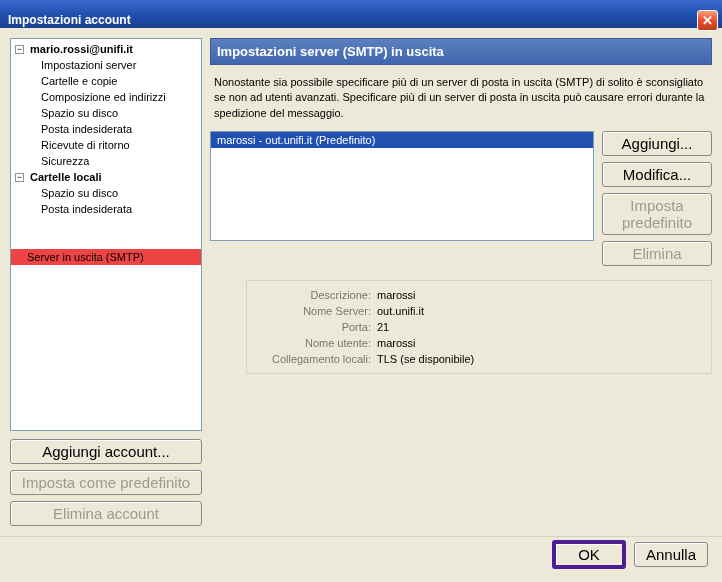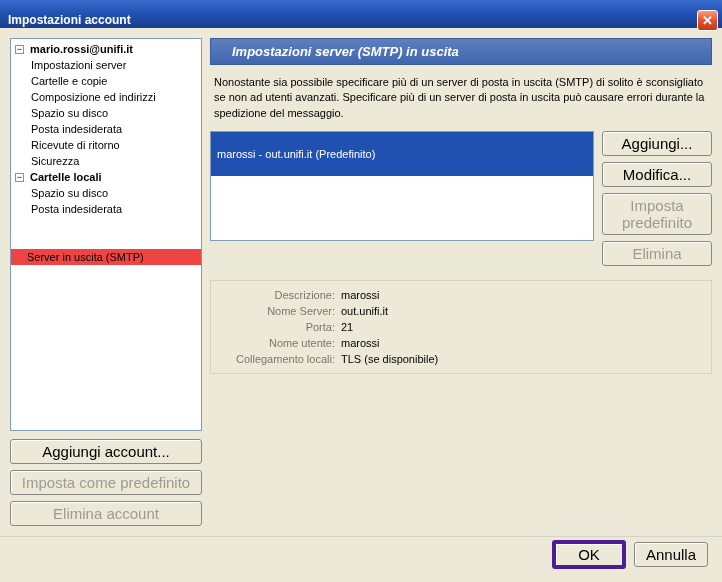--- a/index.html
+++ b/index.html
@@ -56,21 +56,21 @@
   padding: 2px 0;
 }
 .tree-node {
   padding: 2px 4px 2px 6px;
   white-space: nowrap;
   cursor: pointer;
   display: flex;
   align-items: center;
   gap: 2px;
 }
-.tree-node.child { padding-left: 20px; }
+.tree-node.child { padding-left: 30px; }
 .tree-node.root { font-weight: bold; padding-left: 4px; }
 .tree-node.selected { background: #ef4444; margin-top: 32px; }
 .expander {
   width: 9px;
   height: 9px;
   border: 1px solid #919191;
   display: inline-flex;
   align-items: center;
   justify-content: center;
   font-size: 9px;
@@ -103,57 +103,57 @@
 .right-panel {
   flex: 1;
   display: flex;
   flex-direction: column;
 }
 .section-header {
   background: linear-gradient(to bottom, #5d7fbf, #4066ae);
   color: #fff;
   font-weight: bold;
   font-size: 13px;
-  padding: 5px 21px;
+  padding: 5px 6px;
   border: 1px solid #3a5a99;
-  font-style: italic;
 }
 .desc-text {
   padding: 10px 4px;
   color: #000;
   line-height: 1.4;
 }
 .server-row {
   display: flex;
   gap: 8px;
 }
 .server-list {
   flex: 1;
   background: #fff;
   border: 1px solid #7f9db9;
   height: 110px;
 }
 .server-item {
   background: #2050b0;
   color: #fff;
-  padding: 16px 6px;
+  padding: 2px 6px;
   cursor: pointer;
 }
 .server-buttons {
   width: 110px;
   display: flex;
   flex-direction: column;
   gap: 6px;
 }
 .server-buttons .btn { width: 100%; }
 .details {
   margin-top: 14px;
   background: #ece9d8;
   border: 1px solid #d6d3c6;
   padding: 6px 10px;
+  margin-left: 36px;
 }
 .detail-row {
   display: flex;
   padding: 2px 0;
 }
 .detail-label {
   width: 120px;
   text-align: right;
   color: #7a766c;
   padding-right: 6px;

